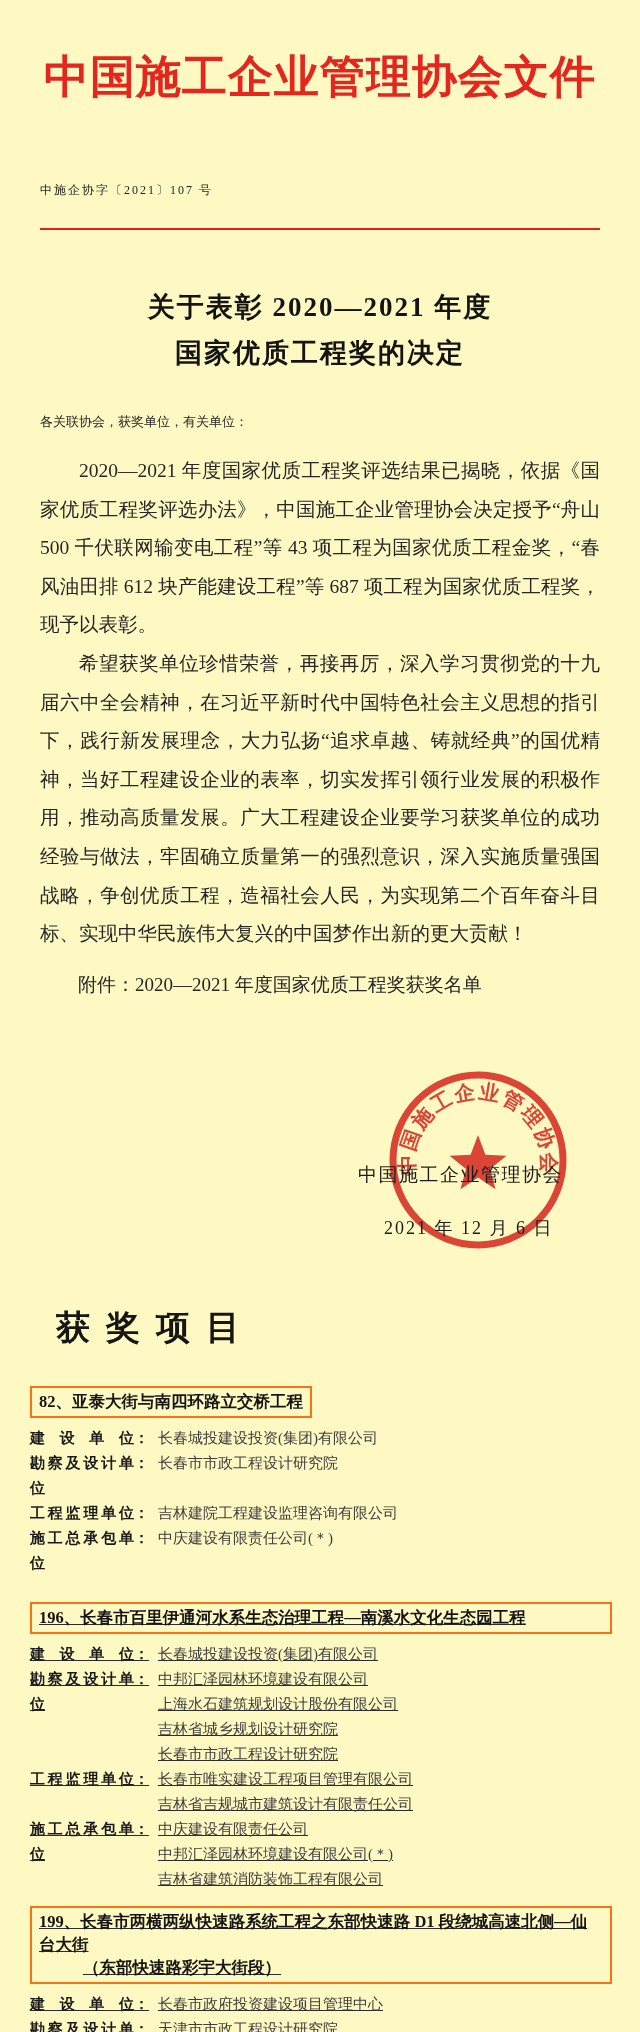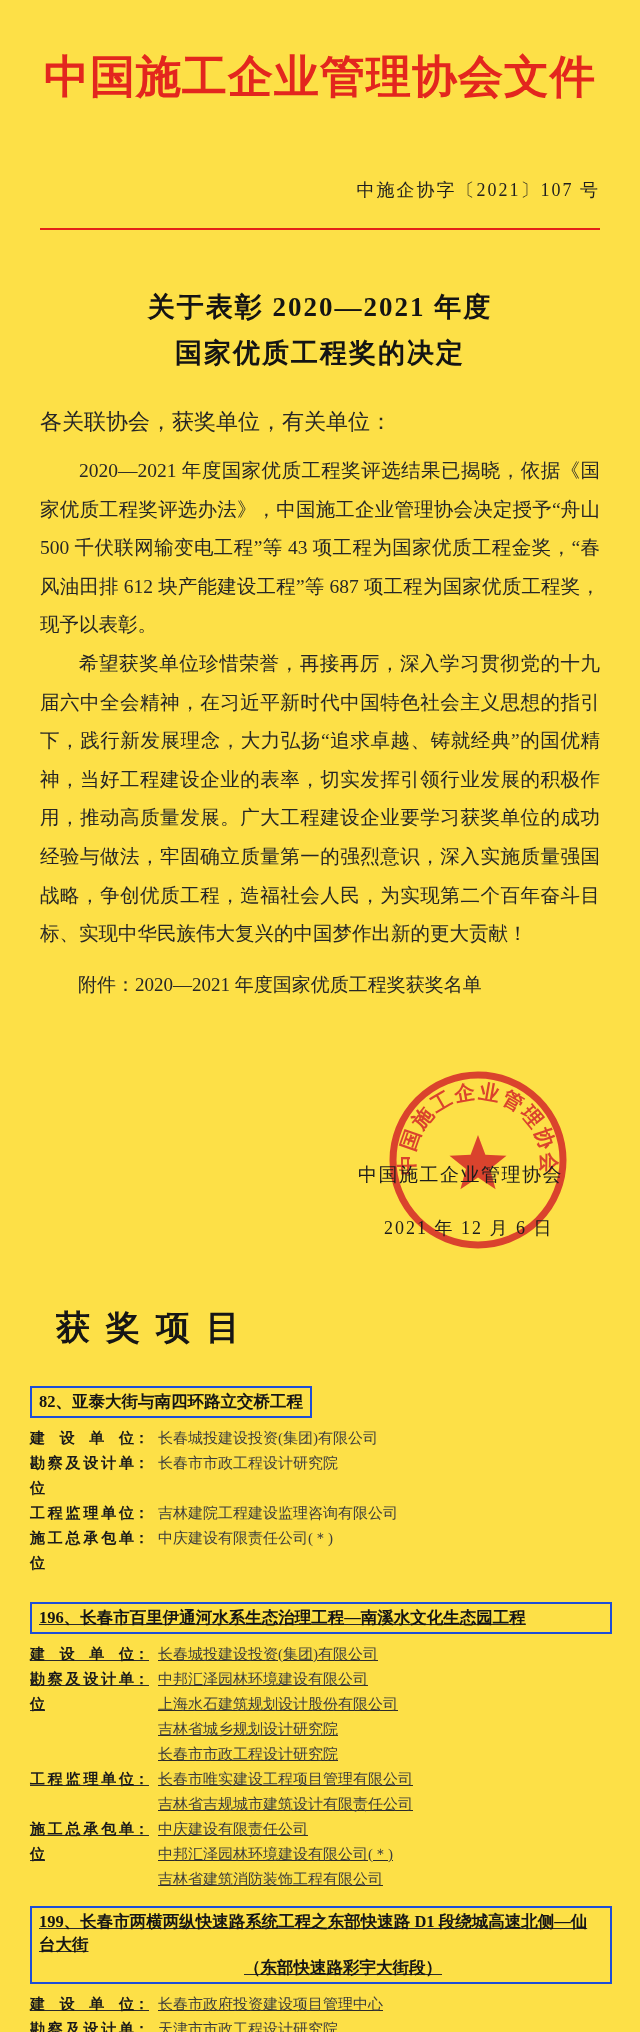--- a/index.html
+++ b/index.html
@@ -1,44 +1,44 @@
 <!DOCTYPE html>
 <html><head>
 <meta charset="utf-8">
 <style>
   html,body { margin:0; padding:0; background:#ffffff; }
   .page {
     position:relative;
     width:640px; height:2032px;
     margin:0 auto;
-    background:#fde047;
+    background:#fef9c3;
     font-family:"Liberation Serif", serif;
     color:#2b2b2b;
     overflow:hidden;
   }
   .content { padding:0 40px; }
 
   .header-title {
     margin:0; padding-top:50px;
     font-size:45px; line-height:54px;
     font-weight:bold; color:#e3261e;
     text-align:center; letter-spacing:1px; white-space:nowrap;
   }
   .doc-number {
-    margin-top:74px; text-align:right;
-    font-size:18px; line-height:24px; letter-spacing:2px; color:#1f1f1f;
+    margin-top:74px; text-align:left;
+    font-size:12px; line-height:24px; letter-spacing:2px; color:#1f1f1f;
   }
   .red-line { margin-top:26px; height:2px; background:#e32119; }
 
   .doc-title {
     margin-top:54px; text-align:center;
     font-size:27px; line-height:46px; font-weight:bold;
     letter-spacing:2px; color:#141414;
   }
-  .salutation { margin-top:30px; font-size:22px; line-height:32px; color:#262626; }
+  .salutation { margin-top:30px; font-size:13px; line-height:32px; color:#262626; }
   .para {
     margin:0; font-size:19.5px; line-height:38.6px;
     text-align:justify; text-indent:2em; color:#262626;font-family:Liberation Serif, serif;
   }
   .para.first { margin-top:14px; }
   .attachment { margin-top:16px; font-size:19px; line-height:30px; text-indent:2em; color:#262626; }
 
   .sign-block { position:relative; height:306px; }
   .seal { position:absolute; left:346px; top:68px; opacity:0.92; }
   .signer {
@@ -55,26 +55,26 @@
     font-size:34px; line-height:44px; font-weight:bold;
     letter-spacing:16px; text-indent:16px; color:#161616;
   }
 
   .projects { margin:36px 0 0 -10px; width:582px; font-size:15px; }
   .project + .project { margin-top:26px;text-decoration:underline; }
   .project.tight { margin-top:14px; }
 
   .ptitle {
     display:inline-block; box-sizing:border-box;
-    border:2px solid #1d4ed8;
+    border:2px solid #f97316;
     padding:2px 7px 3px;
     font-weight:bold; font-size:16.5px; line-height:23px; color:#151515;
   }
   .ptitle.wide { display:block; }
-  .ptitle .tline2 { display:block; padding-left:44px;text-align:center; }
+  .ptitle .tline2 { display:block; padding-left:44px; }
 
   .prows { margin-top:8px; }
   .prow { display:flex; align-items:flex-start; line-height:25px; }
   .plabel {
     display:inline-block; width:104px;
     text-align:justify; text-align-last:justify;
     font-weight:bold; color:#1a1a1a; white-space:normal;
   }
   .pcolon { font-weight:bold; color:#1a1a1a; }
   .pvals { margin-left:9px; flex:1; }

